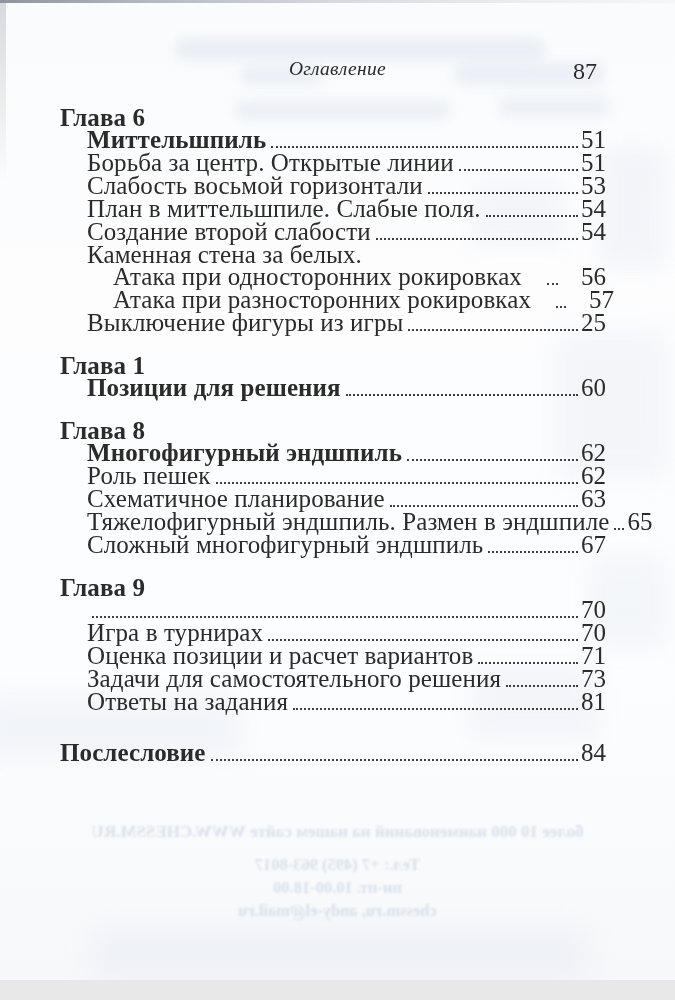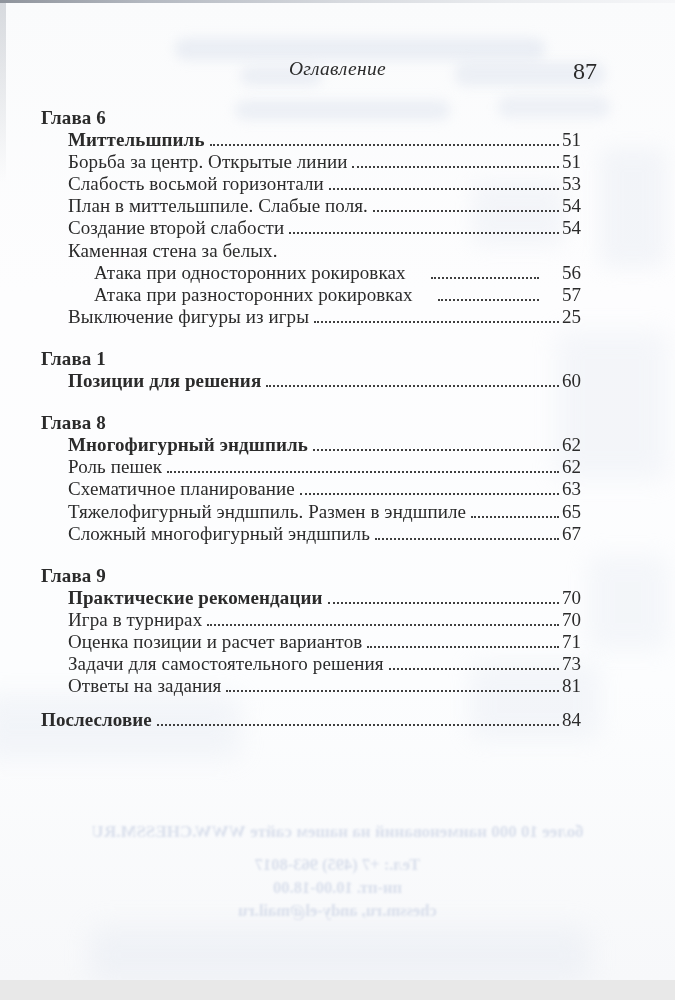--- a/index.html
+++ b/index.html
@@ -29,32 +29,32 @@
   .g8{left:556px;top:330px;width:112px;height:150px;opacity:.28;filter:blur(12px);}
   .g9{left:588px;top:555px;width:80px;height:95px;opacity:.26;filter:blur(11px);}
   .g10{left:470px;top:662px;width:130px;height:78px;opacity:.28;filter:blur(11px);}
   .g11{left:-20px;top:694px;width:260px;height:64px;opacity:.3;filter:blur(12px);}
   .g12{left:90px;top:926px;width:500px;height:58px;opacity:.3;filter:blur(13px);}
   
   .page-header{position:absolute;top:58px;left:0;width:675px;text-align:center;
     font-style:italic;font-size:19.5px;letter-spacing:.3px;}
   .page-number{position:absolute;top:58px;right:78px;font-size:24px;font-style:normal;}
   
-  .toc{position:absolute;left:41px;top:107px;width:548px;
-    font-size:19px;line-height:22.1px;letter-spacing:.1px;}
+  .toc{position:absolute;left:60px;top:107px;width:548px;
+    font-size:25px;line-height:22.1px;letter-spacing:.1px;}
   .chapter:not(:first-child){margin-top:20px;}
   .chapter-heading{font-weight:bold;}
   .toc-row{display:flex;align-items:baseline;padding-left:27px;}
   .toc-row.indent{padding-left:53px;gap:20px;}
   .toc-row .title{white-space:nowrap;}
   .toc-row.bold .title{font-weight:bold;}
   .leader{flex:1 1 auto;min-width:10px;border-bottom:2px dotted #3f3f3f;
     margin:0 3px 4px 5px;}
   .pagenum{width:27px;text-align:left;white-space:nowrap;}
-  .afterword{padding-left:0;margin-top:12px;}
+  .afterword{padding-left:0;margin-top:28px;}
   
   .bleed{position:absolute;left:60px;right:60px;top:820px;text-align:center;
     transform:scaleX(-1);color:#c4cde1;filter:blur(1.3px);
     font-weight:bold;font-size:16.5px;line-height:23px;opacity:.6;}
   .bleed-line.first{font-size:17px;margin-bottom:10px;}
 </style>
 </head>
 <body>
 
 <div class="page">
@@ -157,21 +157,20 @@
         </div>
         <div class="toc-row">
           <span class="title">Сложный многофигурный эндшпиль</span>
           <span class="leader"></span>
           <span class="pagenum">67</span>
         </div>
       </section>
       <section class="chapter">
         <div class="chapter-heading">Глава 9</div>
         <div class="toc-row bold">
-          <span class="title">Практические рекомендации</span>
           <span class="leader"></span>
           <span class="pagenum">70</span>
         </div>
         <div class="toc-row">
           <span class="title">Игра в турнирах</span>
           <span class="leader"></span>
           <span class="pagenum">70</span>
         </div>
         <div class="toc-row">
           <span class="title">Оценка позиции и расчет вариантов</span>

